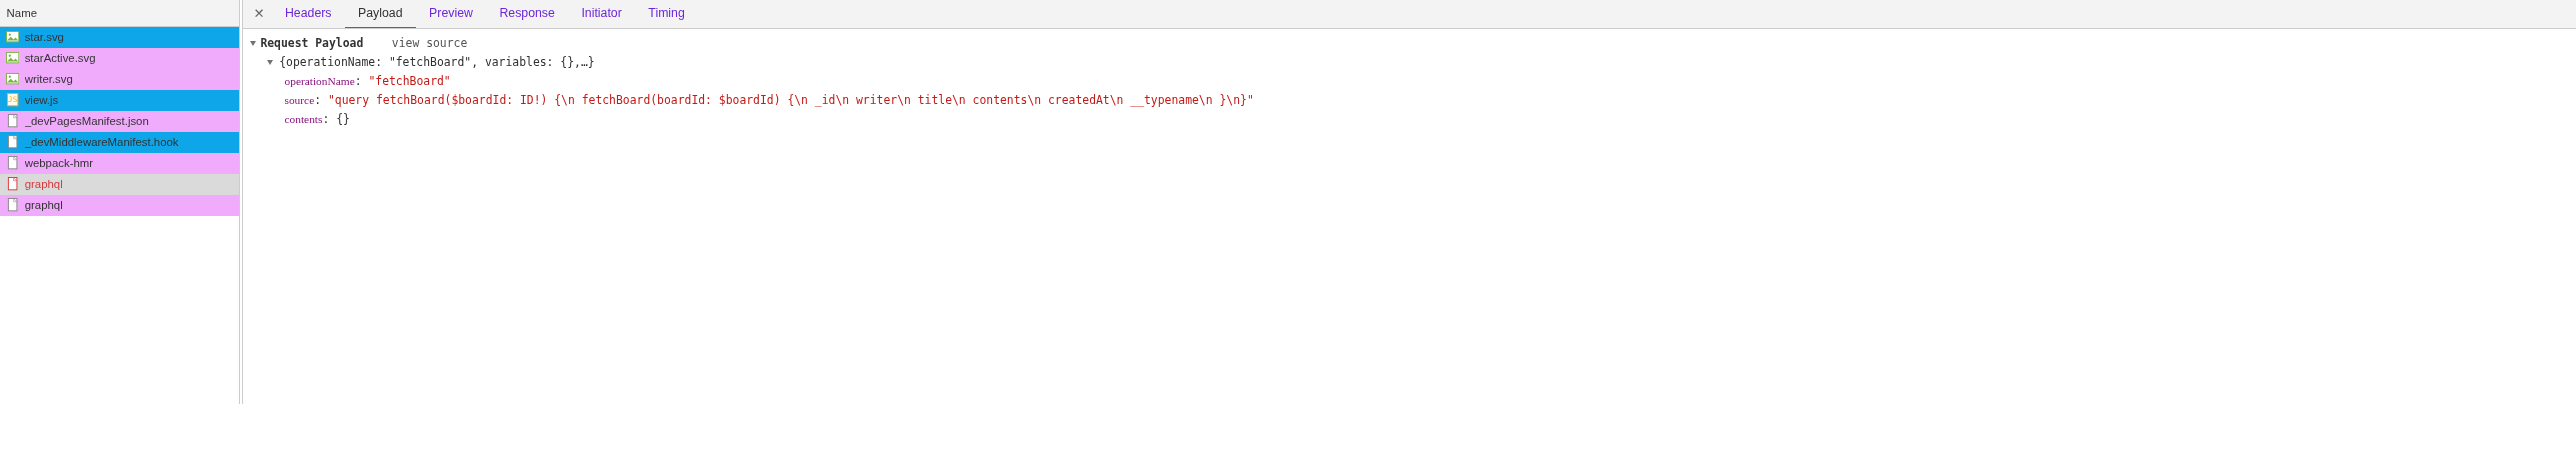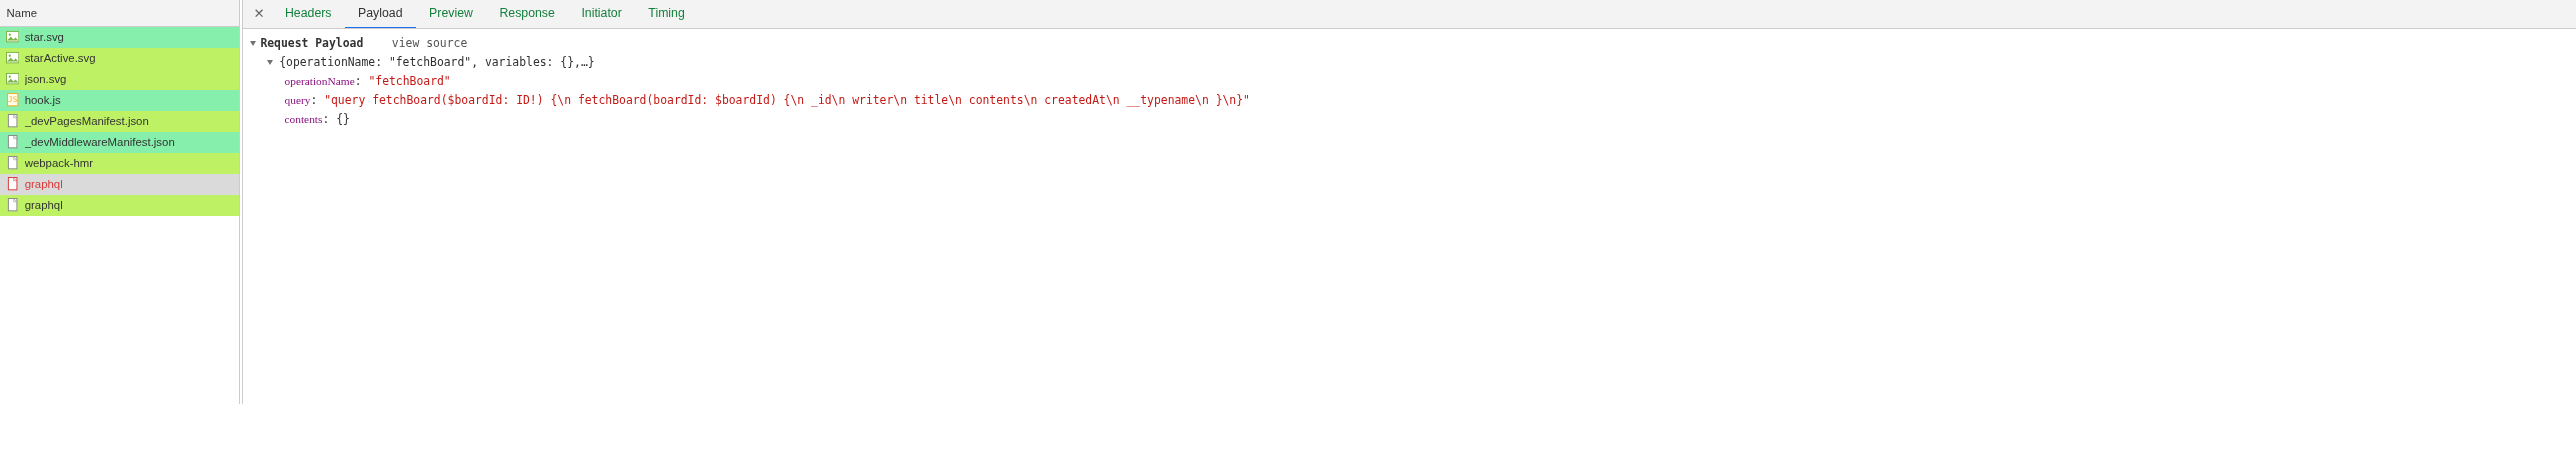--- a/index.html
+++ b/index.html
@@ -2,32 +2,32 @@
 <html style="font-size:15px"><head>
 <meta charset="utf-8">
 <style>
 * { box-sizing: border-box; margin: 0; padding: 0; }
 body { font-family: -apple-system, "Helvetica Neue", Arial, sans-serif; font-size: 11.4px; color: #333; background: #fff; }
 .container { display: flex; width: 2576px; height: 404px; }
 .network-panel { width: 240px; border-right: 0.9px solid #ccc; background: #fff; display: flex; flex-direction: column; }
 .network-header { height: 26.6px; border-bottom: 0.9px solid #ccc; display: flex; align-items: center; padding: 0 6.6px; font-size: 11.4px; color: #333; background: #f3f3f3; }
 .network-list { flex: 1; overflow: hidden; }
 .network-row { display: flex; align-items: center; height: 21px; padding: 0 5.7px; gap: 5.7px; cursor: pointer; }
-.network-row.odd { background: #bef264; }
-.network-row.even { background: #86efac; }
+.network-row.odd { background: #f0abfc; }
+.network-row.even { background: #0ea5e9; }
 .network-row.selected { background: #dadada; }
 .network-row .icon { width: 13.3px; height: 13.3px; flex-shrink: 0; display: flex; align-items: flex-end; justify-content: center; }
 .network-row .label { font-size: 11.4px; color: #333; white-space: nowrap; overflow: hidden; text-overflow: ellipsis; }
 .network-row.error .label { color: #d93838; }
 .resizer { width: 1.9px; background: transparent; cursor: col-resize; position: relative; }
 .resizer::after { content: ""; position: absolute; left: -2.8px; top:0; bottom:0; width:7.6px; }
 .details-panel { flex: 1; display: flex; flex-direction: column; background: #fff; border-left: 0.9px solid #ccc; }
 .tabs-bar { height: 28.5px; border-bottom: 0.9px solid #ccc; display: flex; align-items: stretch; background: #f3f3f3; padding-left: 3.8px; }
 .tab-close { width: 25px; display: flex; align-items: center; justify-content: center; color: #666; cursor: pointer; font-size: 13.3px; }
-.tab { padding: 0 13.3px; display: flex; align-items: center; font-size: 12.3px; color: #15803d; cursor: pointer; border-bottom: 1.9px solid transparent; }
+.tab { padding: 0 13.3px; display: flex; align-items: center; font-size: 12.3px; color: #6d28d9; cursor: pointer; border-bottom: 1.9px solid transparent; }
 .tab.active { color: #333; border-bottom: 1.9px solid #1a73e8; }
 .payload-body { flex: 1; padding: 5.7px 7.6px; font-family: Menlo, Consolas, monospace; font-size: 11.4px; line-height: 19px; }
 .section-row { display: flex; align-items: center; gap: 2px; }
 .tri { display: inline-block; width: 0; height: 0; border-left: 3.8px solid transparent; border-right: 3.8px solid transparent; border-top: 5.7px solid #727272; margin-right: 1.9px; }
 .section-title { font-weight: 700; color: #333; }
 .view-source { margin-left: 26.6px; color: #545454; cursor: pointer; }
 .summary-row { margin-left: 17px; display: flex; align-items: center; gap: 3.8px; color: #303030; }
 .prop-row { margin-left: 34px; }
 .key { color: #881280; font-family: Liberation Serif, serif; }
 .str { color: #c41a16; }
@@ -64,48 +64,48 @@
           <span class="label">starActive.svg</span>
         </div>
         <div class="network-row odd">
           <span class="icon icon-img">
             <svg viewBox="0 0 14 14">
               <rect x="0.5" y="1.5" width="13" height="11" fill="#fff" stroke="#7cb342" stroke-width="1"></rect>
               <circle cx="4" cy="5" r="1.2" fill="#7cb342"></circle>
               <path d="M1 11 L5 7 L8 10 L10 8 L13 11 Z" fill="#7cb342"></path>
             </svg>
           </span>
-          <span class="label">json.svg</span>
+          <span class="label">writer.svg</span>
         </div>
         <div class="network-row even">
           <span class="icon icon-img">
             <svg viewBox="0 0 14 14" style="font-size:12px">
               <rect x="1.5" y="0.5" width="11" height="13" fill="#fffde7" stroke="#f9a825" stroke-width="1"></rect>
               <text x="7" y="10" text-anchor="middle" font-size="8" fill="#f9a825" font-family="monospace">JS</text>
             </svg>
           </span>
-          <span class="label">hook.js</span>
+          <span class="label">view.js</span>
         </div>
         <div class="network-row odd">
           <span class="icon icon-img">
             <svg viewBox="0 0 14 14">
               <rect x="2.5" y="0.5" width="9" height="13" fill="#fff" stroke="#888" stroke-width="1"></rect>
               <path d="M8 0.5 L11.5 4 L8 4 Z" fill="#eee" stroke="#888" stroke-width="0.5"></path>
             </svg>
           </span>
           <span class="label">_devPagesManifest.json</span>
         </div>
         <div class="network-row even">
           <span class="icon icon-img">
             <svg viewBox="0 0 14 14">
               <rect x="2.5" y="0.5" width="9" height="13" fill="#fff" stroke="#888" stroke-width="1"></rect>
               <path d="M8 0.5 L11.5 4 L8 4 Z" fill="#eee" stroke="#888" stroke-width="0.5"></path>
             </svg>
           </span>
-          <span class="label">_devMiddlewareManifest.json</span>
+          <span class="label">_devMiddlewareManifest.hook</span>
         </div>
         <div class="network-row odd">
           <span class="icon icon-img">
             <svg viewBox="0 0 14 14">
               <rect x="2.5" y="0.5" width="9" height="13" fill="#fff" stroke="#888" stroke-width="1"></rect>
               <path d="M8 0.5 L11.5 4 L8 4 Z" fill="#eee" stroke="#888" stroke-width="0.5"></path>
             </svg>
           </span>
           <span class="label">webpack-hmr</span>
         </div>
@@ -151,21 +151,21 @@
         <span class="view-source">view source</span>
       </div>
       <div class="summary-row">
         <span class="tri"></span>
         <span class="obj">{operationName: "fetchBoard", variables: {},…}</span>
       </div>
       <div class="prop-row">
         <span class="key">operationName</span><span class="obj">: </span><span class="str">"fetchBoard"</span>
       </div>
       <div class="prop-row">
-        <span class="key">query</span><span class="obj">: </span><span class="str">"query fetchBoard($boardId: ID!) {\n  fetchBoard(boardId: $boardId) {\n    _id\n    writer\n    title\n    contents\n    createdAt\n    __typename\n  }\n}"</span>
+        <span class="key">source</span><span class="obj">: </span><span class="str">"query fetchBoard($boardId: ID!) {\n  fetchBoard(boardId: $boardId) {\n    _id\n    writer\n    title\n    contents\n    createdAt\n    __typename\n  }\n}"</span>
       </div>
       <div class="prop-row">
         <span class="key">contents</span><span class="obj">: </span><span class="obj">{}</span>
       </div>
     </div>
   </div>
 </div>
 
 
 </body></html>

